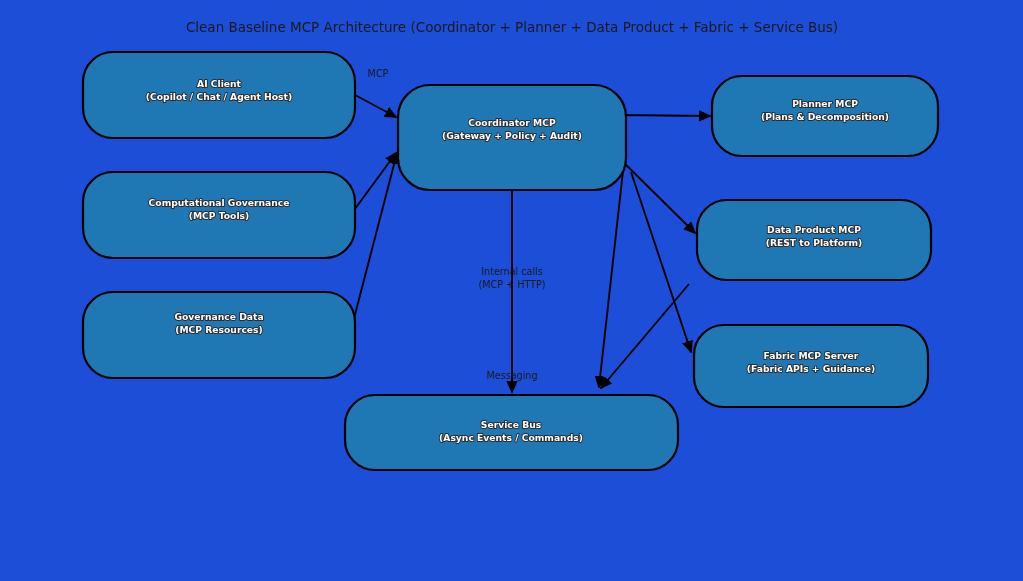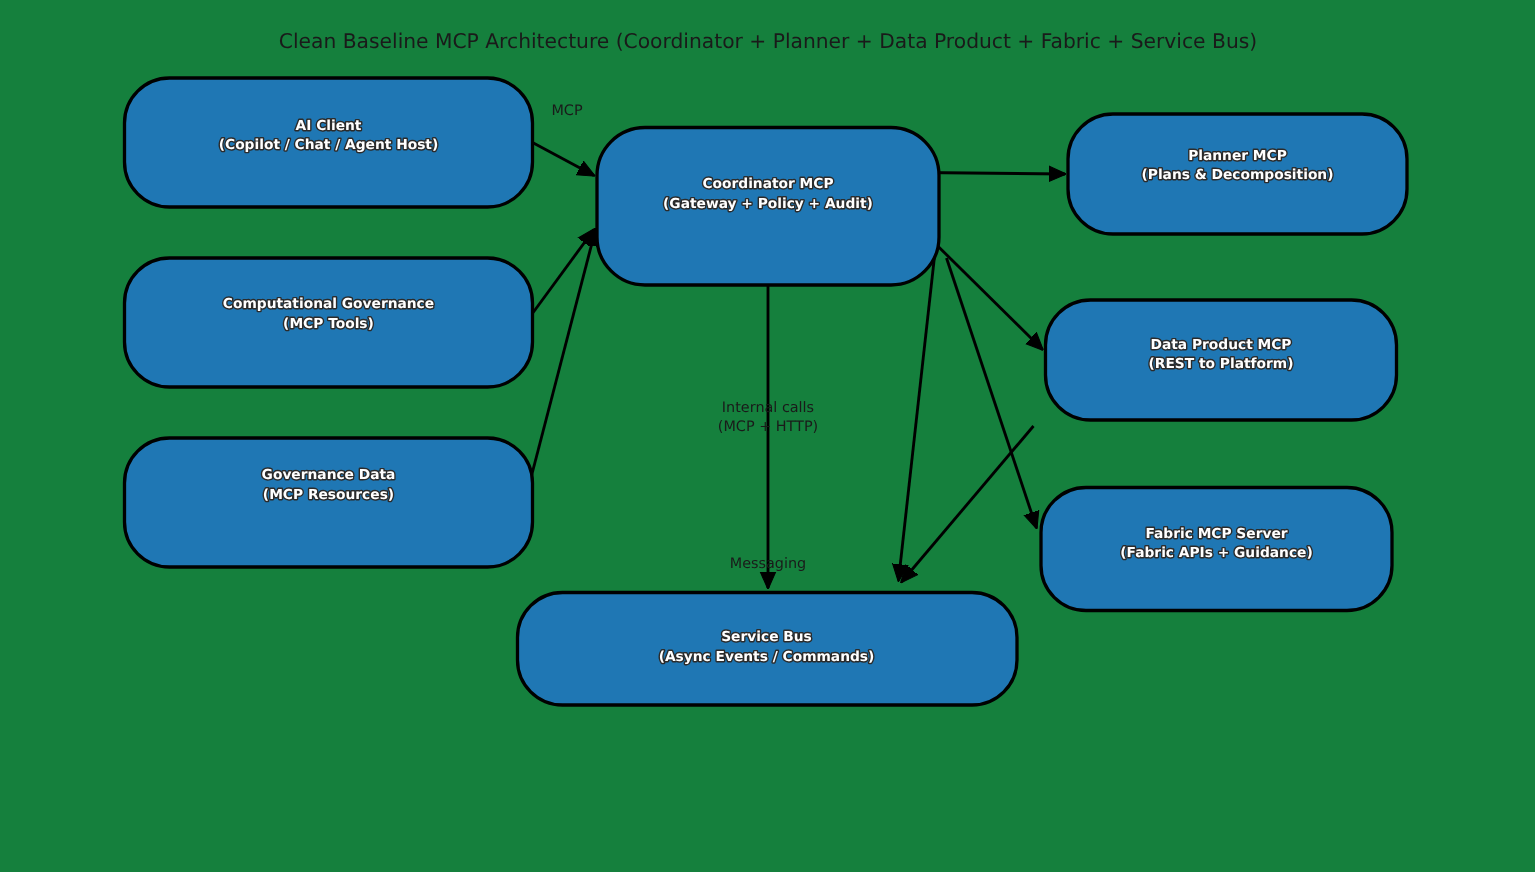--- a/index.html
+++ b/index.html
@@ -11,21 +11,21 @@
   body {
     width: 1023px;
     height: 581px;
     overflow: hidden;
     font-family: "DejaVu Sans", sans-serif;
   }
   #diagram-root {
     position: relative;
     width: 1023px;
     height: 581px;
-    background: #15803d;
+    background: #1d4ed8;
   }
   svg#figure {
     display: block;
     width: 1023px;
     height: 581px;
   }
   .fig-title {
     font-family: "DejaVu Sans", sans-serif;
     font-size: 13.5px;
     fill: #1a1a1a;

